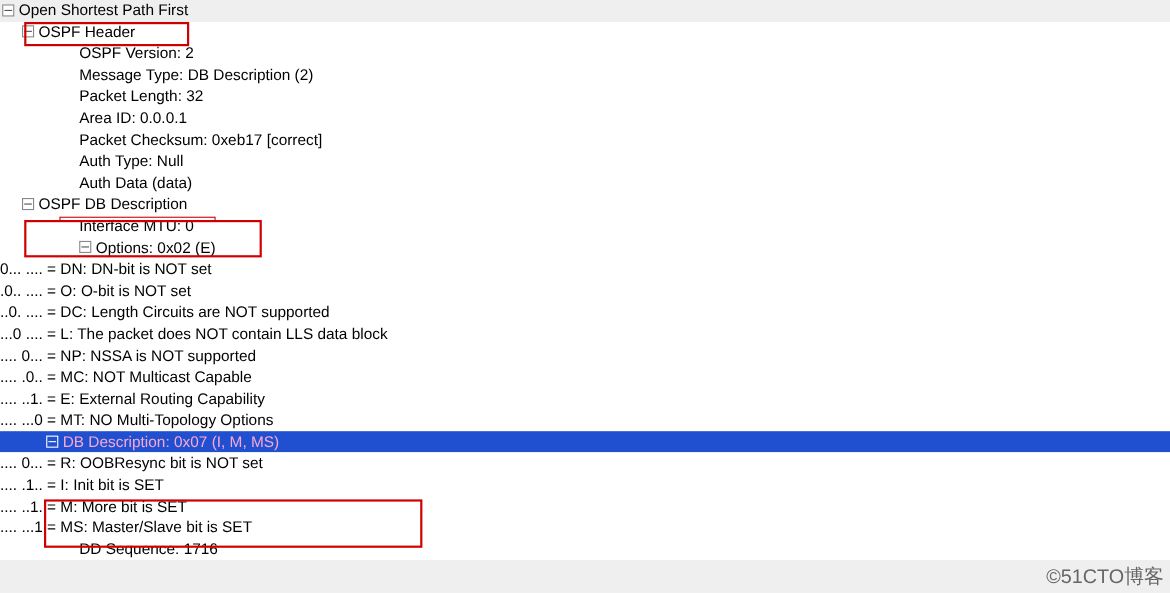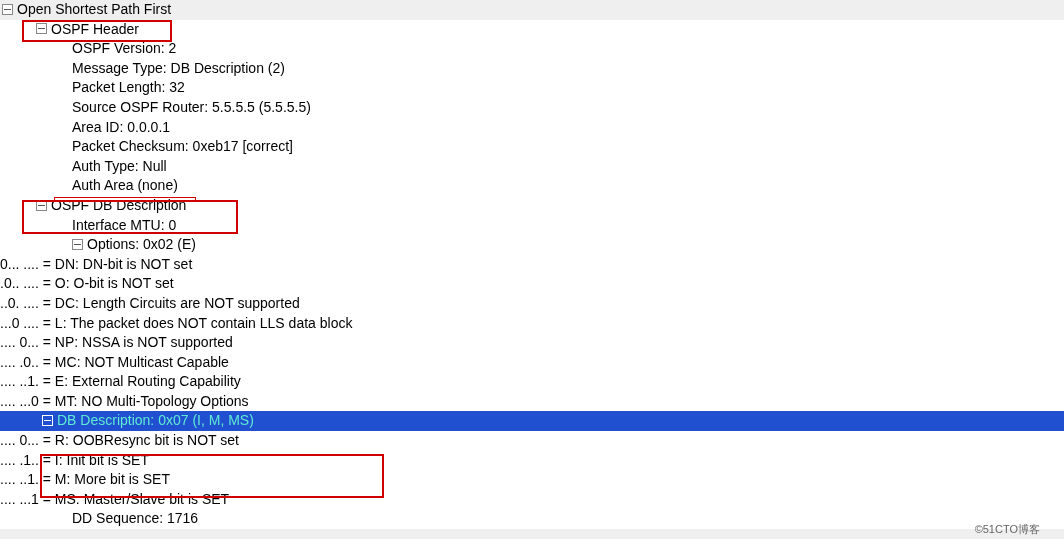--- a/index.html
+++ b/index.html
@@ -46,51 +46,50 @@
       border-color: #fff;
     }
     .toggle.white::before { border-top-color: #fff; }
     .redbox {
       position: absolute;
       border: 2px solid #d00000;
       pointer-events: none;
     }
     .sel-row {
       background: #2050d0;
-      color: #5eead4;
+      color: #f9a8d4;
     }
     .indent0 { padding-left: 2px; }
-    .indent1 { padding-left: 36px; }
+    .indent1 { padding-left: 20px; }
     .indent2 { padding-left: 72px; }
     .indent3b { }
     .watermark {
       position: absolute;
       bottom: 2px;
-      right: 24px;
+      right: 6px;
       font-family: Arial, sans-serif;
-      font-size: 11px;
+      font-size: 18px;
       color: #666;
       text-align: center;
     }
   </style>
 </head>
 <body>
 
 <div class="row indent0"><span class="toggle"></span><span>Open Shortest Path First</span></div>
 
 <div class="white-bg">
   <div class="row indent1"><span class="toggle"></span><span>OSPF Header</span></div>
   <div class="row indent2">OSPF Version: 2</div>
   <div class="row indent2">Message Type: DB Description (2)</div>
   <div class="row indent2">Packet Length: 32</div>
-  <div class="row indent2">Source OSPF Router: 5.5.5.5 (5.5.5.5)</div>
   <div class="row indent2">Area ID: 0.0.0.1</div>
   <div class="row indent2">Packet Checksum: 0xeb17 [correct]</div>
   <div class="row indent2">Auth Type: Null</div>
-  <div class="row indent2">Auth Area (none)</div>
+  <div class="row indent2">Auth Data (data)</div>
 
   <div class="row indent1"><span class="toggle"></span><span>OSPF DB Description</span></div>
   <div class="row indent2">Interface MTU: 0</div>
   <div class="row indent2"><span class="toggle"></span><span>Options: 0x02 (E)</span></div>
   <div class="row indent3b">0... .... = DN: DN-bit is NOT set</div>
   <div class="row indent3b">.0.. .... = O: O-bit is NOT set</div>
   <div class="row indent3b">..0. .... = DC: Length Circuits are NOT supported</div>
   <div class="row indent3b">...0 .... = L: The packet does NOT contain LLS data block</div>
   <div class="row indent3b">.... 0... = NP: NSSA is NOT supported</div>
   <div class="row indent3b">.... .0.. = MC: NOT Multicast Capable</div>

